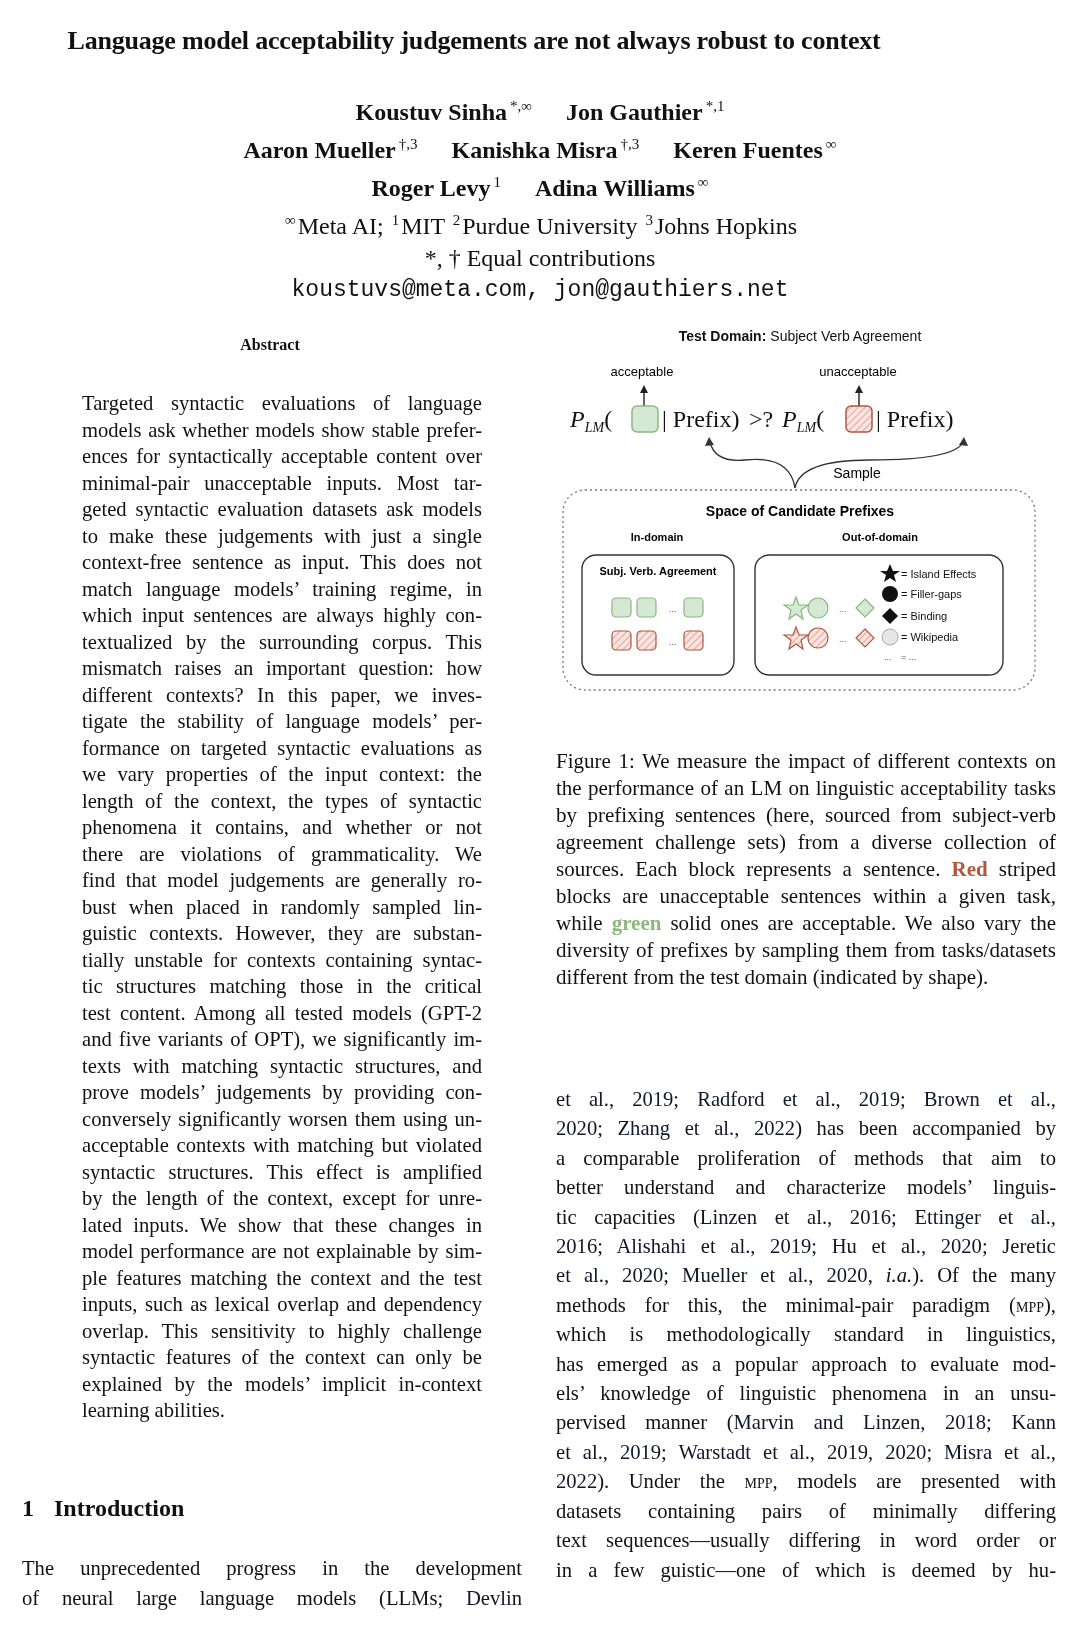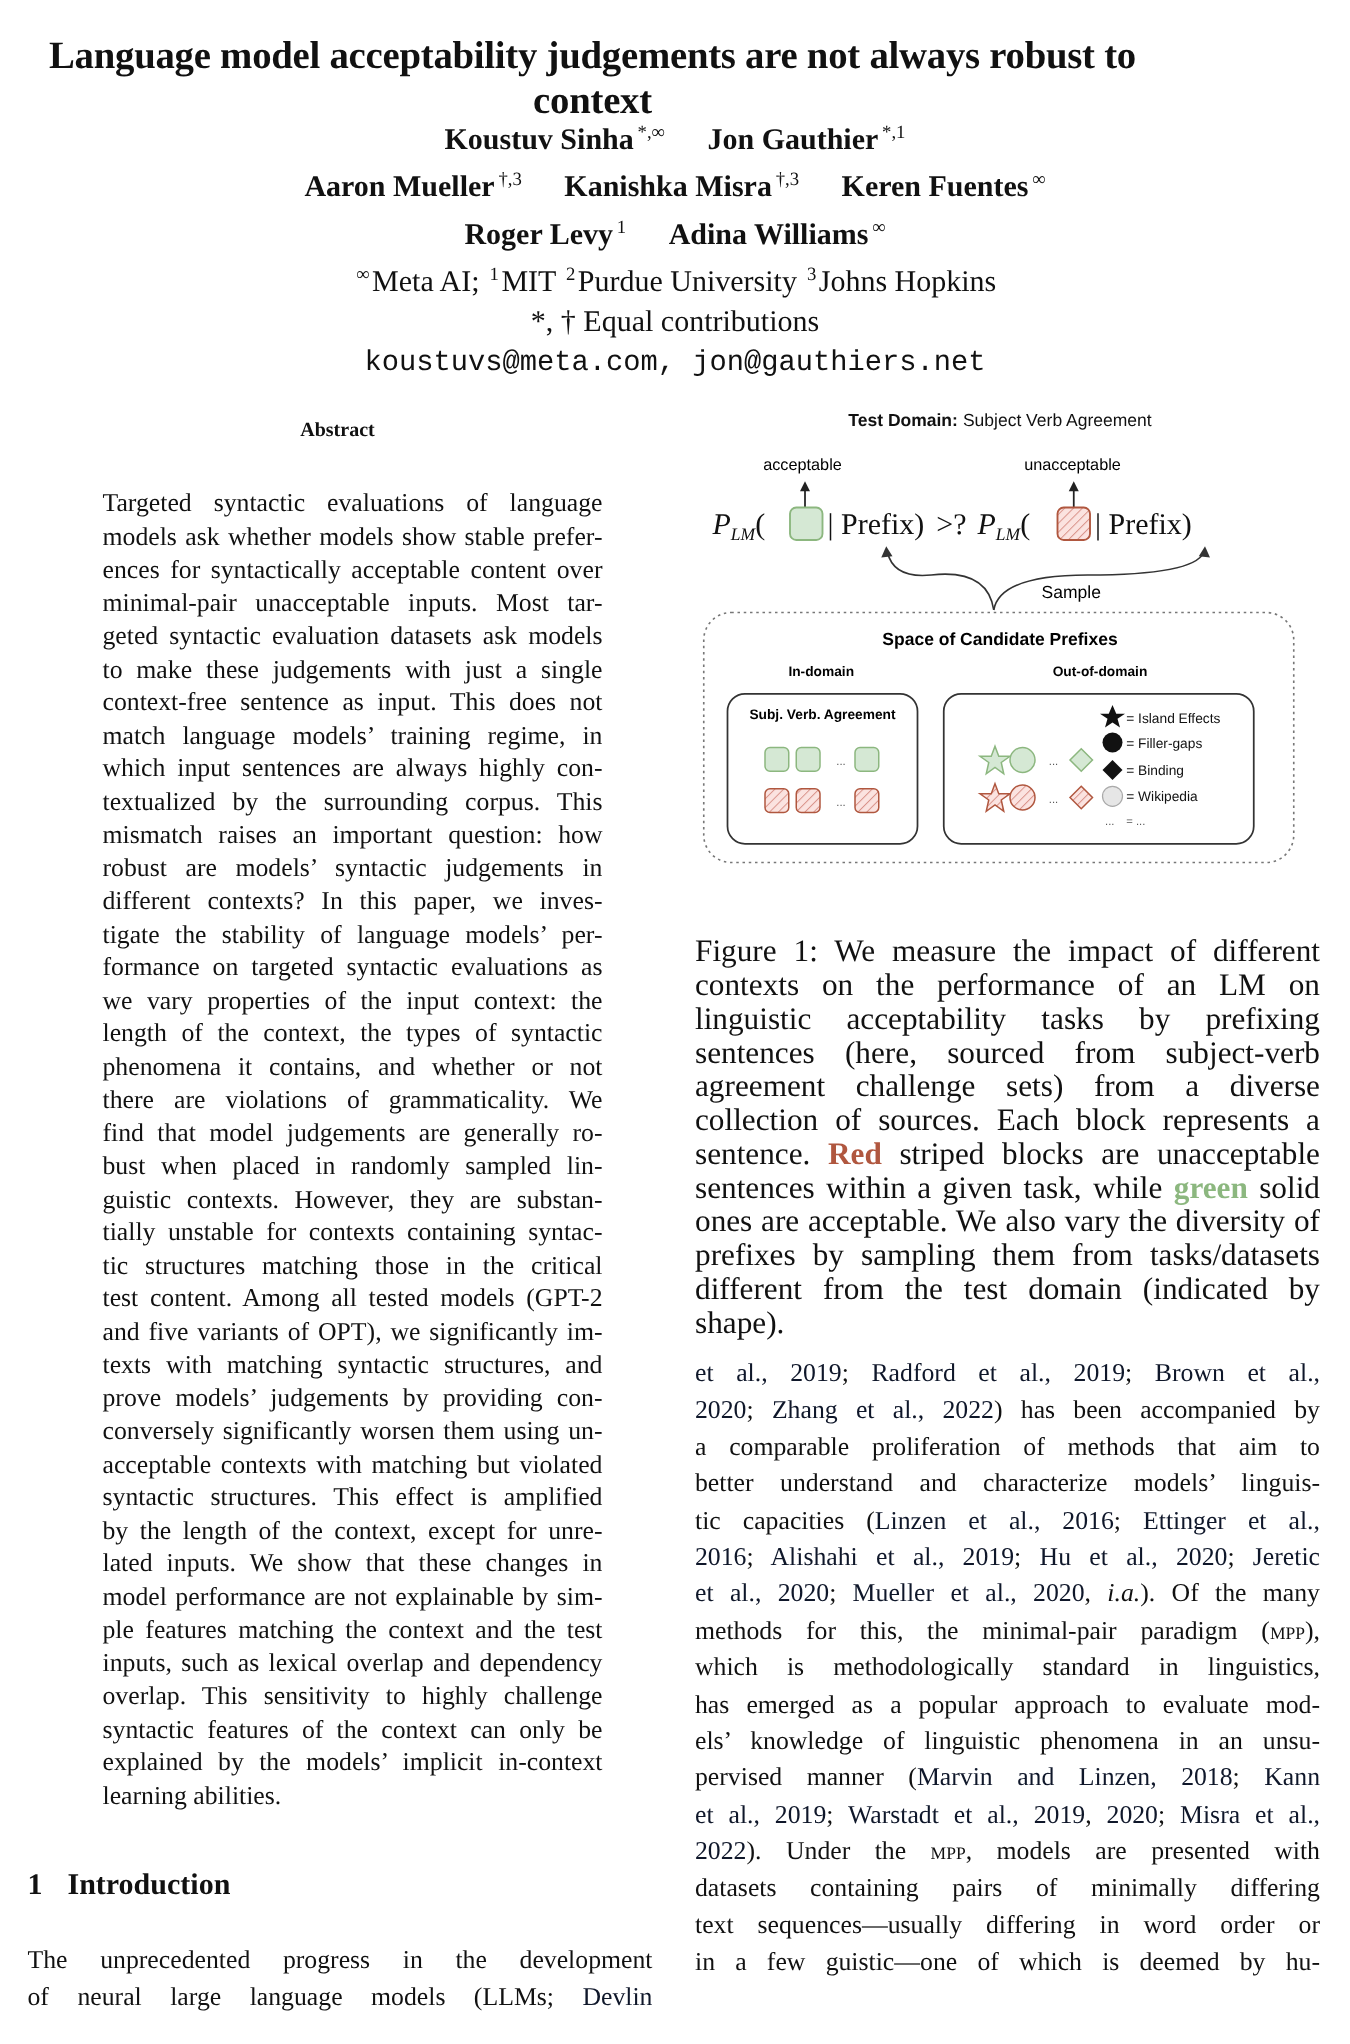--- a/index.html
+++ b/index.html
@@ -1,19 +1,19 @@
 <!DOCTYPE html>
 <html><head>
 <meta charset="utf-8">
 <style>
   html, body { margin:0; padding:0; background:#ffffff; }
   body { width:1080px; height:1635px; position:relative; overflow:hidden;
          font-family:"Liberation Serif", "DejaVu Serif", serif; color:#111; }
   .title { position:absolute; left:0; width:948px; top:26px; text-align:center;
-           font-weight:bold; font-size:31px; letter-spacing:-0.2px; }
+           font-weight:bold; font-size:26px; letter-spacing:-0.2px; }
   .authors { position:absolute; left:0; width:1080px; top:90px; text-align:center; font-size:24px; line-height:32px; }
   .authors .row { display:block; }
   .authors .name { font-weight:bold; margin:0 14px; }
   .authors sup { font-weight:normal; font-size:15px; margin-left:3px; }
   .aff sup { font-size:15px; margin:0 2px; }
   .email { font-family:"Liberation Mono", "DejaVu Sans Mono", monospace; font-size:23px; }
 
   .abstract-h { position:absolute; left:0; width:540px; top:336px; text-align:center; font-weight:bold; font-size:16px; }
   .abstract { position:absolute; left:62px; width:420px; top:390px; font-size:20.6px; line-height:26.5px;
               text-align:justify; hyphens:manual; }
@@ -21,21 +21,21 @@
   .abstract span.line.last { text-align-last:left; }
 
   .intro-h { position:absolute; left:22px; top:1495px; font-weight:bold; font-size:24px; }
   .intro-h .num { margin-right:20px; }
   .intro { position:absolute; left:22px; width:500px; top:1554px; font-size:20.6px; line-height:29.5px; }
   .col2 { position:absolute; left:556px; width:500px; top:1085px; font-size:20.6px; line-height:29.4px; }
   .line2 { display:block; text-align:justify; text-align-last:justify; white-space:nowrap; }
   .cite { color:#0f172a; }
   .smallcaps { font-variant:small-caps; }
 
-  .caption { position:absolute; left:556px; width:500px; top:748px; font-size:25px; line-height:27px; }
+  .caption { position:absolute; left:556px; width:500px; top:748px; font-size:21px; line-height:27px; }
   .caption .red { color:#b0573f; font-weight:bold; }
   .caption .green { color:#8cb77f; font-weight:bold; }
 
   
   .figure { position:absolute; left:560px; top:330px; width:480px; height:400px; }
   .fig-sans { font-family:"Liberation Sans", "DejaVu Sans", sans-serif; }
 </style>
 </head>
 <body>
 
@@ -71,21 +71,20 @@
     <span class="line">models ask whether models show stable prefer-</span>
     <span class="line">ences for syntactically acceptable content over</span>
     <span class="line">minimal-pair unacceptable inputs.  Most tar-</span>
     <span class="line">geted syntactic evaluation datasets ask models</span>
     <span class="line">to make these judgements with just a single</span>
     <span class="line">context-free sentence as input.  This does not</span>
     <span class="line">match language models’ training regime, in</span>
     <span class="line">which input sentences are always highly con-</span>
     <span class="line">textualized by the surrounding corpus.  This</span>
     <span class="line">mismatch raises an important question: how</span>
-    <span class="line">robust are models’ syntactic judgements in</span>
     <span class="line">different contexts?  In this paper, we inves-</span>
     <span class="line">tigate the stability of language models’ per-</span>
     <span class="line">formance on targeted syntactic evaluations as</span>
     <span class="line">we vary properties of the input context: the</span>
     <span class="line">length of the context, the types of syntactic</span>
     <span class="line">phenomena it contains, and whether or not</span>
     <span class="line">there are violations of grammaticality.  We</span>
     <span class="line">find that model judgements are generally ro-</span>
     <span class="line">bust when placed in randomly sampled lin-</span>
     <span class="line">guistic contexts.  However, they are substan-</span>

